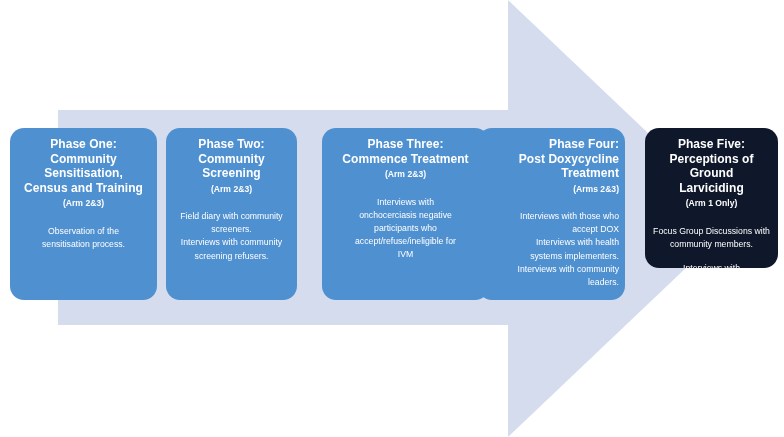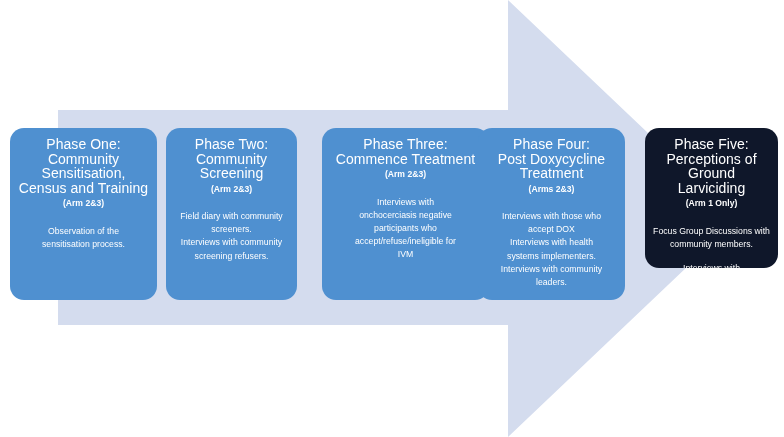--- a/index.html
+++ b/index.html
@@ -31,22 +31,22 @@
     box-sizing: border-box;
     background: #4f90d0;
     border-radius: 14px;
     color: #ffffff;
     text-align: center;
     padding: 9px 6px 6px 6px;
     overflow: hidden;
     display: block;
   }
   .phase-title {
-    font-weight: normal;
-    font-size: 14px;
+    font-weight: bold;
+    font-size: 12px;
     line-height: 14.5px;
     letter-spacing: 0.05px;
     white-space: pre-line;
   }
   .phase-arm {
     font-weight: bold;
     font-size: 8.6px;
     line-height: 14.5px;
     margin-top: 1px;
   }
@@ -107,21 +107,21 @@
     <div class="spacer-title-body"></div>
     <div class="phase-body">
       <p class="body-line">Interviews with
 onchocerciasis negative
 participants who
 accept/refuse/ineligible for
 IVM</p>
     </div>
   </div>
 
-  <div class="phase-box" style="left: 478px; top: 128px; width: 147px; height: 172px; background: rgb(79, 144, 208); color: rgb(255, 255, 255);">
+  <div class="phase-box" style="left: 478px; top: 128px; width: 147px; height: 172px; background: rgb(79, 144, 208); color: rgb(255, 255, 255); text-align: right;">
     <div class="phase-title">Phase Four:
 Post Doxycycline Treatment</div>
     <div class="phase-arm">(Arms 2&amp;3)</div>
     <div class="spacer-title-body"></div>
     <div class="phase-body">
       <p class="body-line">Interviews with those who
 accept DOX</p>
       <p class="body-line">Interviews with health
 systems implementers.</p>
       <p class="body-line">Interviews with community

